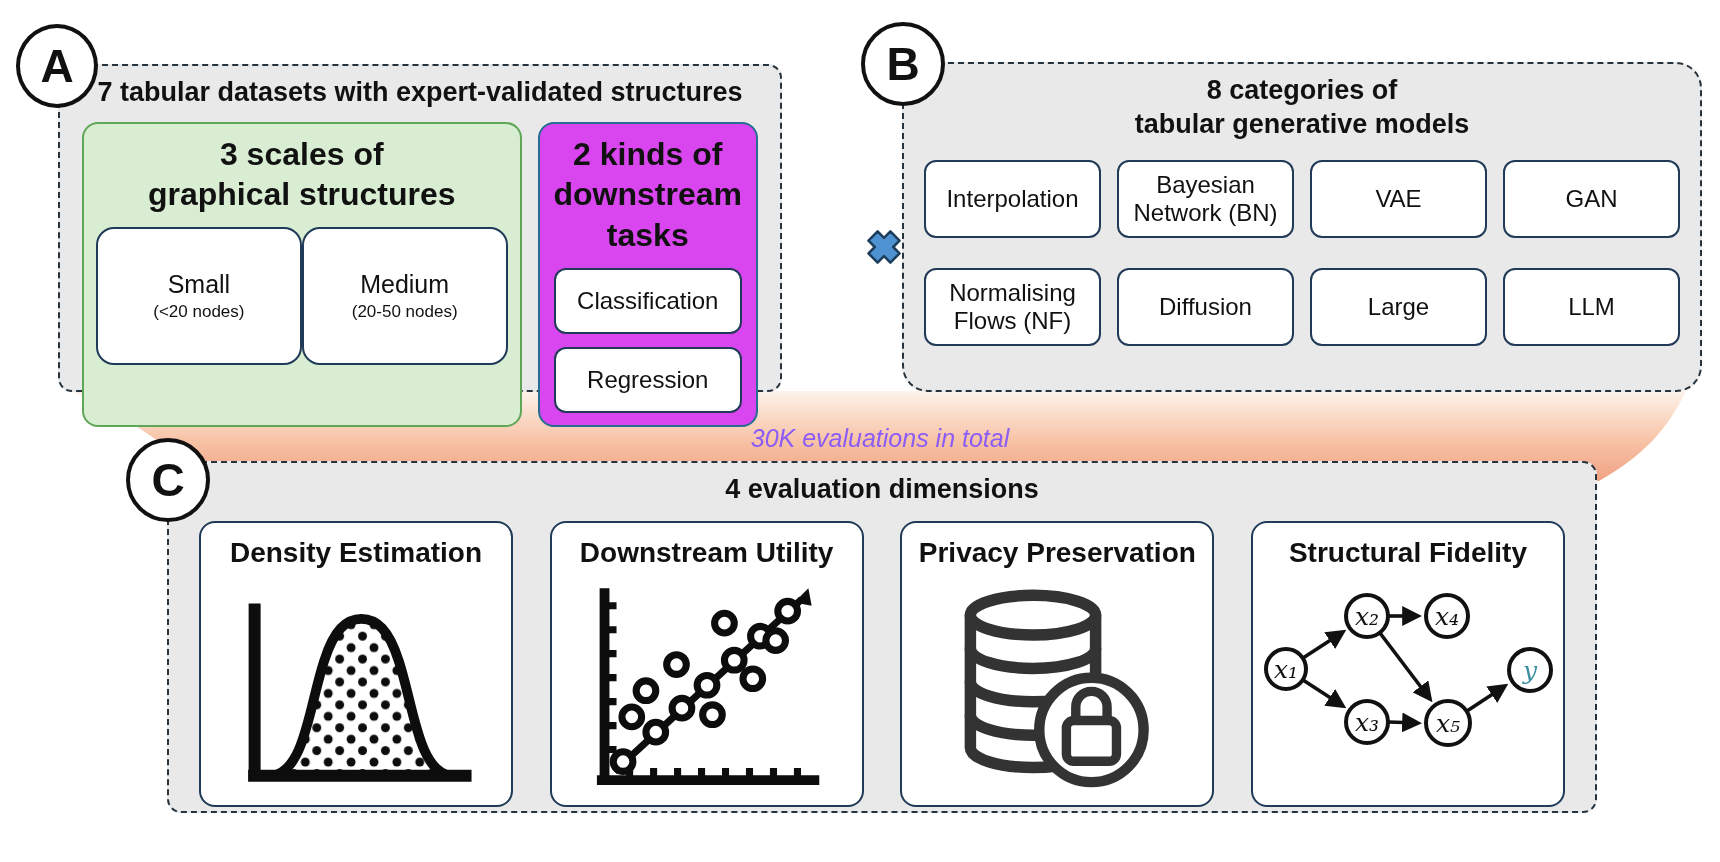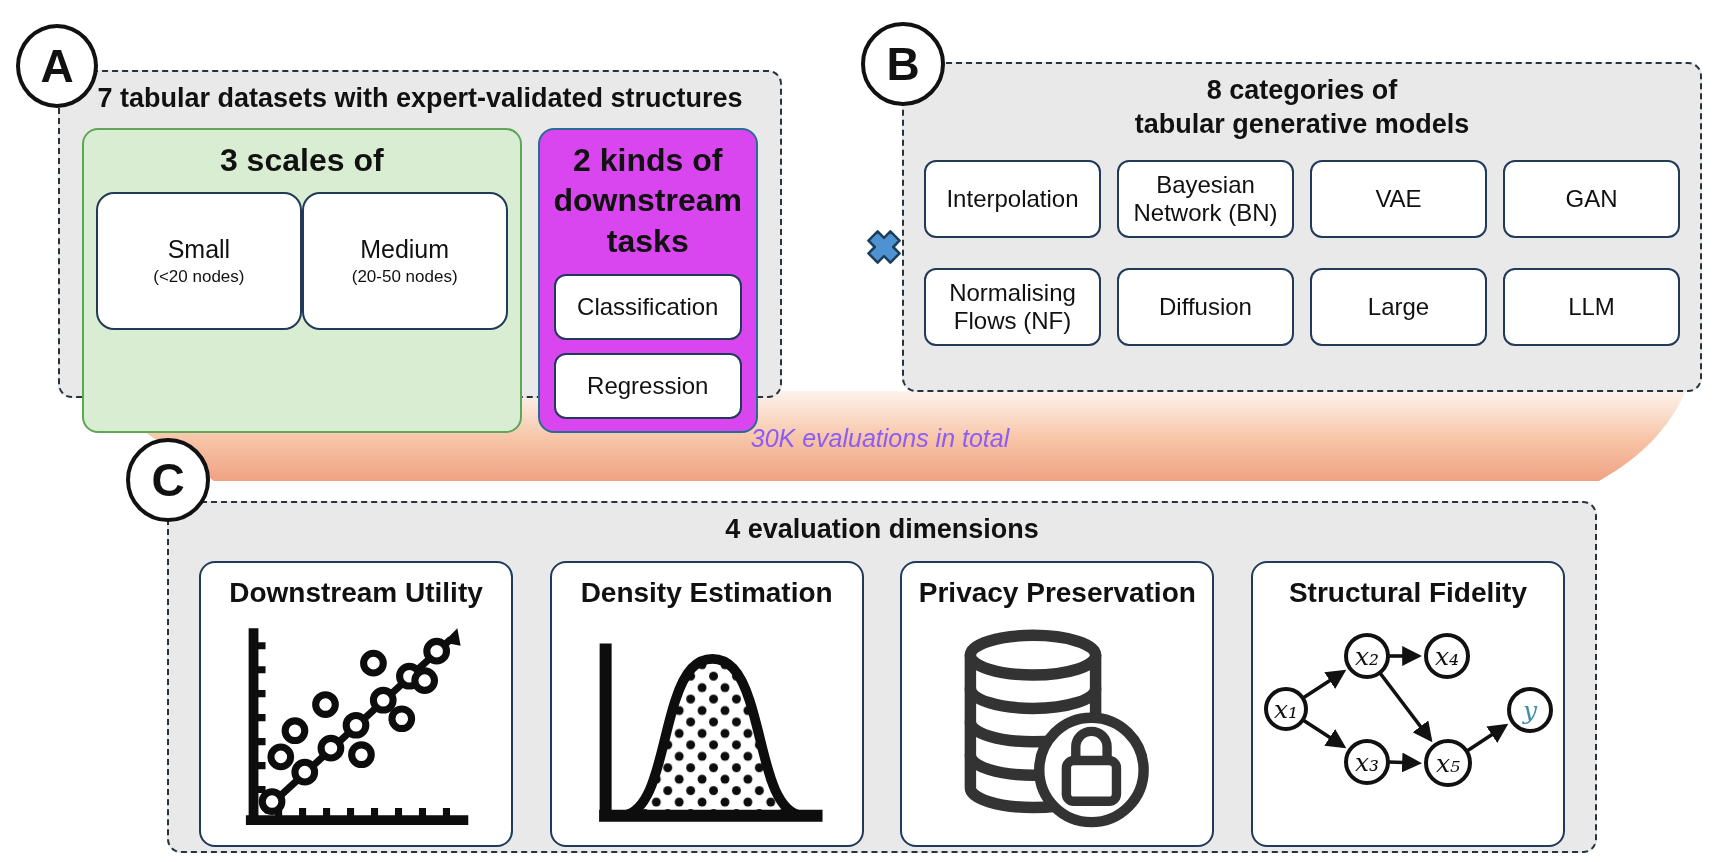--- a/index.html
+++ b/index.html
@@ -11,23 +11,23 @@
   .funnel{position:absolute;left:0;top:0;z-index:0;}
   .banner-text{
     position:absolute;left:40px;top:424px;width:1680px;z-index:1;
     text-align:center;font-style:italic;font-size:25px;color:#8b5cf6;
   }
   
   .panel{
     position:absolute;background:#e9e9e9;border:2.5px dashed #26333d;border-radius:14px;
     box-sizing:border-box;z-index:1;
   }
-  .panel-a{left:58px;top:70px;width:724px;height:328px;}
-  .panel-b{left:902px;top:62px;width:800px;height:330px;}
-  .panel-c{left:167px;top:501px;width:1430px;height:352px;}
+  .panel-a{left:58px;top:64px;width:724px;height:328px;}
+  .panel-b{left:902px;top:62px;width:800px;height:330px;border-radius:26px;}
+  .panel-c{left:167px;top:461px;width:1430px;height:352px;}
   .panel-title{
     text-align:center;font-weight:700;font-size:27px;margin-top:10px;line-height:1.25;
   }
   .panel-title .line{display:block;}
   
   .badge{
     position:absolute;z-index:3;background:#ffffff;border:4px solid #111;border-radius:50%;
     display:flex;align-items:center;justify-content:center;font-weight:700;font-size:46px;
     box-sizing:border-box;
   }
@@ -95,20 +95,21 @@
 
   <div class="banner-text">30K evaluations in total</div>
 
   <div class="panel panel-a">
     <div class="panel-title">7 tabular datasets with expert-validated structures</div>
     <div class="pa-row">
 
       <div class="scales-box">
         <div class="sub-box-title">
           <span class="line">3 scales of</span>
+          <span class="line">graphical structures</span>
         </div>
         <div class="scale-cards">
           <div class="white-card scale-card">
             <div class="scale-label">Small</div>
             <div class="scale-sublabel">(&lt;20 nodes)</div>
           </div>
           <div class="white-card scale-card">
             <div class="scale-label">Medium</div>
             <div class="scale-sublabel">(20-50 nodes)</div>
           </div>
@@ -146,20 +147,35 @@
       <div class="white-card model-card">Normalising Flows (NF)</div>
       <div class="white-card model-card">Diffusion</div>
       <div class="white-card model-card">Large</div>
       <div class="white-card model-card">LLM</div>
     </div>
   </div>
 
   <div class="panel panel-c">
     <div class="panel-title">4 evaluation dimensions</div>
     <div class="eval-row">
+
+      <div class="white-card eval-card">
+        <div class="eval-title">Density Estimation</div>
+        <svg class="eval-icon" width="252" height="218" viewBox="0 0 230 200">
+          <defs>
+            <pattern id="dotpat" patternUnits="userSpaceOnUse" width="21" height="21">
+              <circle cx="5.5" cy="5.5" r="4.1" fill="#0d0d0d"></circle>
+              <circle cx="16" cy="16" r="4.1" fill="#0d0d0d"></circle>
+            </pattern>
+          </defs>
+          <path d="M 38 186 C 68 182, 72 122, 86 80 C 95 52, 106 42, 120 42 C 134 42, 145 52, 154 80 C 168 122, 172 182, 202 186 Z" fill="url(#dotpat)" stroke="none"></path>
+          <path d="M 38 186 C 68 182, 72 122, 86 80 C 95 52, 106 42, 120 42 C 134 42, 145 52, 154 80 C 168 122, 172 182, 202 186" fill="none" stroke="#0d0d0d" stroke-width="9" stroke-linecap="round"></path>
+          <path d="M 22 28 V 186 M 16 186 H 221" fill="none" stroke="#0d0d0d" stroke-width="11"></path>
+        </svg>
+      </div>
 
       <div class="white-card eval-card">
         <div class="eval-title">Downstream Utility</div>
         <svg class="eval-icon" width="252" height="218" viewBox="0 0 230 200">
           <path d="M 21 14 V 190 M 14 190 H 218" fill="none" stroke="#0d0d0d" stroke-width="9"></path>
           <g stroke="#0d0d0d" stroke-width="6.5">
             <path d="M 21 30 h 11 M 21 52 h 11 M 21 74 h 11 M 21 96 h 11 M 21 118 h 11 M 21 140 h 11 M 21 162 h 11"></path>
             <path d="M 44 190 v -11 M 66 190 v -11 M 88 190 v -11 M 110 190 v -11 M 132 190 v -11 M 154 190 v -11 M 176 190 v -11 M 198 190 v -11"></path>
           </g>
           <line x1="30" y1="182" x2="202" y2="24" stroke="#0d0d0d" stroke-width="6.5"></line>
@@ -177,35 +193,20 @@
             <circle cx="87" cy="84" r="9"></circle>
               <circle cx="120" cy="130" r="9"></circle>
             <circle cx="131" cy="46" r="9"></circle>
               <circle cx="157" cy="97" r="9"></circle>
             <circle cx="178" cy="62" r="9"></circle>
           </g>
         </svg>
       </div>
 
       <div class="white-card eval-card">
-        <div class="eval-title">Density Estimation</div>
-        <svg class="eval-icon" width="252" height="218" viewBox="0 0 230 200">
-          <defs>
-            <pattern id="dotpat" patternUnits="userSpaceOnUse" width="21" height="21">
-              <circle cx="5.5" cy="5.5" r="4.1" fill="#0d0d0d"></circle>
-              <circle cx="16" cy="16" r="4.1" fill="#0d0d0d"></circle>
-            </pattern>
-          </defs>
-          <path d="M 38 186 C 68 182, 72 122, 86 80 C 95 52, 106 42, 120 42 C 134 42, 145 52, 154 80 C 168 122, 172 182, 202 186 Z" fill="url(#dotpat)" stroke="none"></path>
-          <path d="M 38 186 C 68 182, 72 122, 86 80 C 95 52, 106 42, 120 42 C 134 42, 145 52, 154 80 C 168 122, 172 182, 202 186" fill="none" stroke="#0d0d0d" stroke-width="9" stroke-linecap="round"></path>
-          <path d="M 22 28 V 186 M 16 186 H 221" fill="none" stroke="#0d0d0d" stroke-width="11"></path>
-        </svg>
-      </div>
-
-      <div class="white-card eval-card">
         <div class="eval-title">Privacy Preservation</div>
         <svg class="eval-icon" width="240" height="220" viewBox="0 0 230 210">
           <g stroke="#333333" stroke-width="11" fill="#ffffff" stroke-linecap="round">
             <path d="M 32 40 V 167 A 60 19 0 0 0 152 167 V 40"></path>
             <ellipse cx="92" cy="40" rx="60" ry="19"></ellipse>
             <path d="M 32 72 A 60 19 0 0 0 152 72" fill="none"></path>
             <path d="M 32 104 A 60 19 0 0 0 152 104" fill="none"></path>
             <path d="M 32 136 A 60 19 0 0 0 152 136" fill="none"></path>
           </g>
           <circle cx="148" cy="150" r="50" fill="#ffffff" stroke="#333333" stroke-width="10"></circle>

